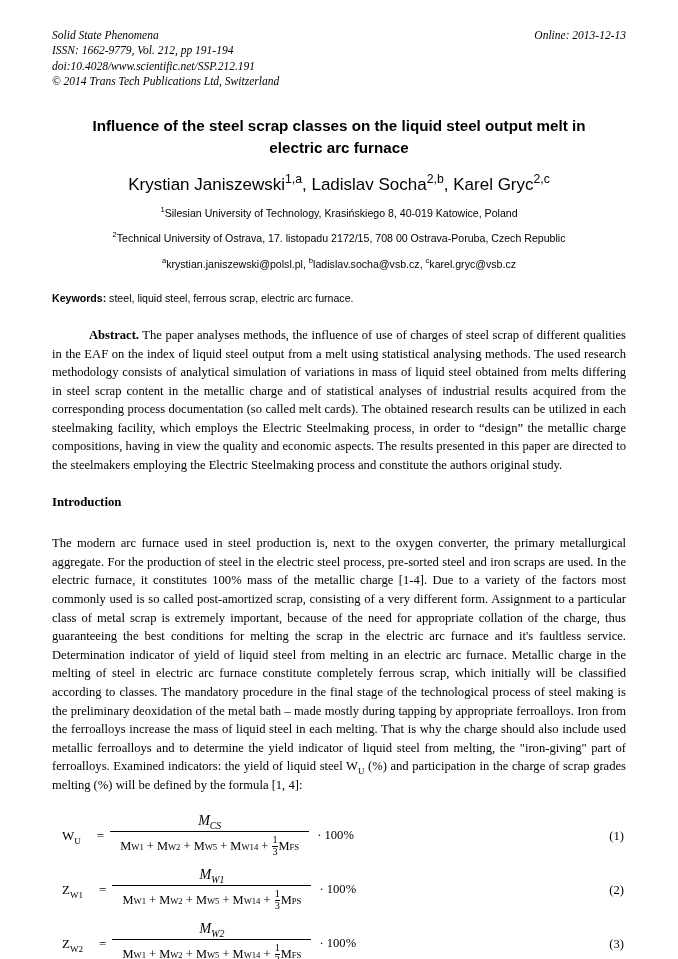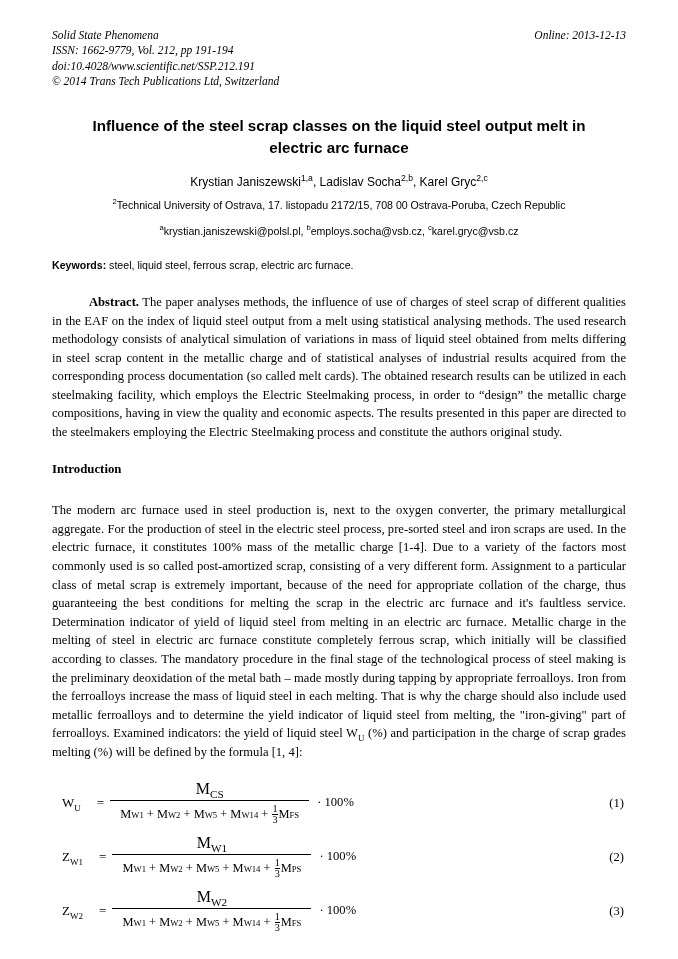--- a/index.html
+++ b/index.html
@@ -50,21 +50,21 @@
     font-size: 15.2px;
     line-height: 1.42;
     padding: 0 16px;
   }
 
   
   .authors {
     margin-top: 17px;
     text-align: center;
     font-family: "Liberation Sans", sans-serif;
-    font-size: 12px;
+    font-size: 17px;
   }
   .affil {
     margin-top: 11px;
     text-align: center;
     font-family: "Liberation Sans", sans-serif;
     font-size: 10.6px;
     line-height: 1.5;
   }
   .affil.second { margin-top: 9px; text-align: center; }
   .emails {
@@ -127,23 +127,24 @@
     white-space: nowrap;
   }
   .eq { font-size: 13px; margin-right: 6px; }
   .frac {
     display: inline-flex;
     flex-direction: column;
     align-items: center;
     vertical-align: middle;
   }
   .frac .num {
-    font-size: 16px;
+    font-size: 14px;
     padding: 0 10px 2px 10px;
     white-space: nowrap;
+    font-style: italic;
   }
   .frac .bar {
     width: 100%;
     height: 1px;
     background: #000;
   }
   .frac .den {
     font-size: 12.4px;
     padding: 3px 10px 0 10px;
     white-space: nowrap;
@@ -185,26 +186,29 @@
     <div class="line">doi:10.4028/www.scientific.net/SSP.212.191</div>
     <div class="line">© 2014 Trans Tech Publications Ltd, Switzerland</div>
   </div>
 
   <div class="title">Influence of the steel scrap classes on the liquid steel output melt in electric arc furnace</div>
 
   <div class="authors">
     <span>Krystian Janiszewski</span><sup>1,a</sup><span>, </span><span>Ladislav Socha</span><sup>2,b</sup><span>, </span><span>Karel Gryc</span><sup>2,c</sup>
   </div>
 
+  <div class="affil">
+    <sup>1</sup><span>Silesian University of Technology, Krasińskiego 8, 40-019 Katowice, Poland</span>
+  </div>
   <div class="affil second">
     <sup>2</sup><span>Technical University of Ostrava, 17. listopadu 2172/15, 708 00 Ostrava-Poruba, Czech Republic</span>
   </div>
 
   <div class="emails">
-    <sup>a</sup><span>krystian.janiszewski@polsl.pl, </span><sup>b</sup><span>employs.socha@vsb.cz, </span><sup>c</sup><span>karel.gryc@vsb.cz</span>
+    <sup>a</sup><span>krystian.janiszewski@polsl.pl, </span><sup>b</sup><span>ladislav.socha@vsb.cz, </span><sup>c</sup><span>karel.gryc@vsb.cz</span>
   </div>
 
   <div class="keywords">
     <b>Keywords:</b><span> steel, liquid steel, ferrous scrap, electric arc furnace.</span>
   </div>
 
   <div class="abstract">
     <b>Abstract.</b><span> The paper analyses methods, the influence of use of charges of steel scrap of different qualities in the EAF on the index of liquid steel output from a melt using statistical analysing methods. The used research methodology consists of analytical simulation of variations in mass of liquid steel obtained from melts differing in steel scrap content in the metallic charge and of statistical analyses of industrial results acquired from the corresponding process documentation (so called melt cards). The obtained research results can be utilized in each steelmaking facility, which employs the Electric Steelmaking process, in order to “design” the metallic charge compositions, having in view the quality and economic aspects. The results presented in this paper are directed to the steelmakers employing the Electric Steelmaking process and constitute the authors original study.</span>
   </div>
 

